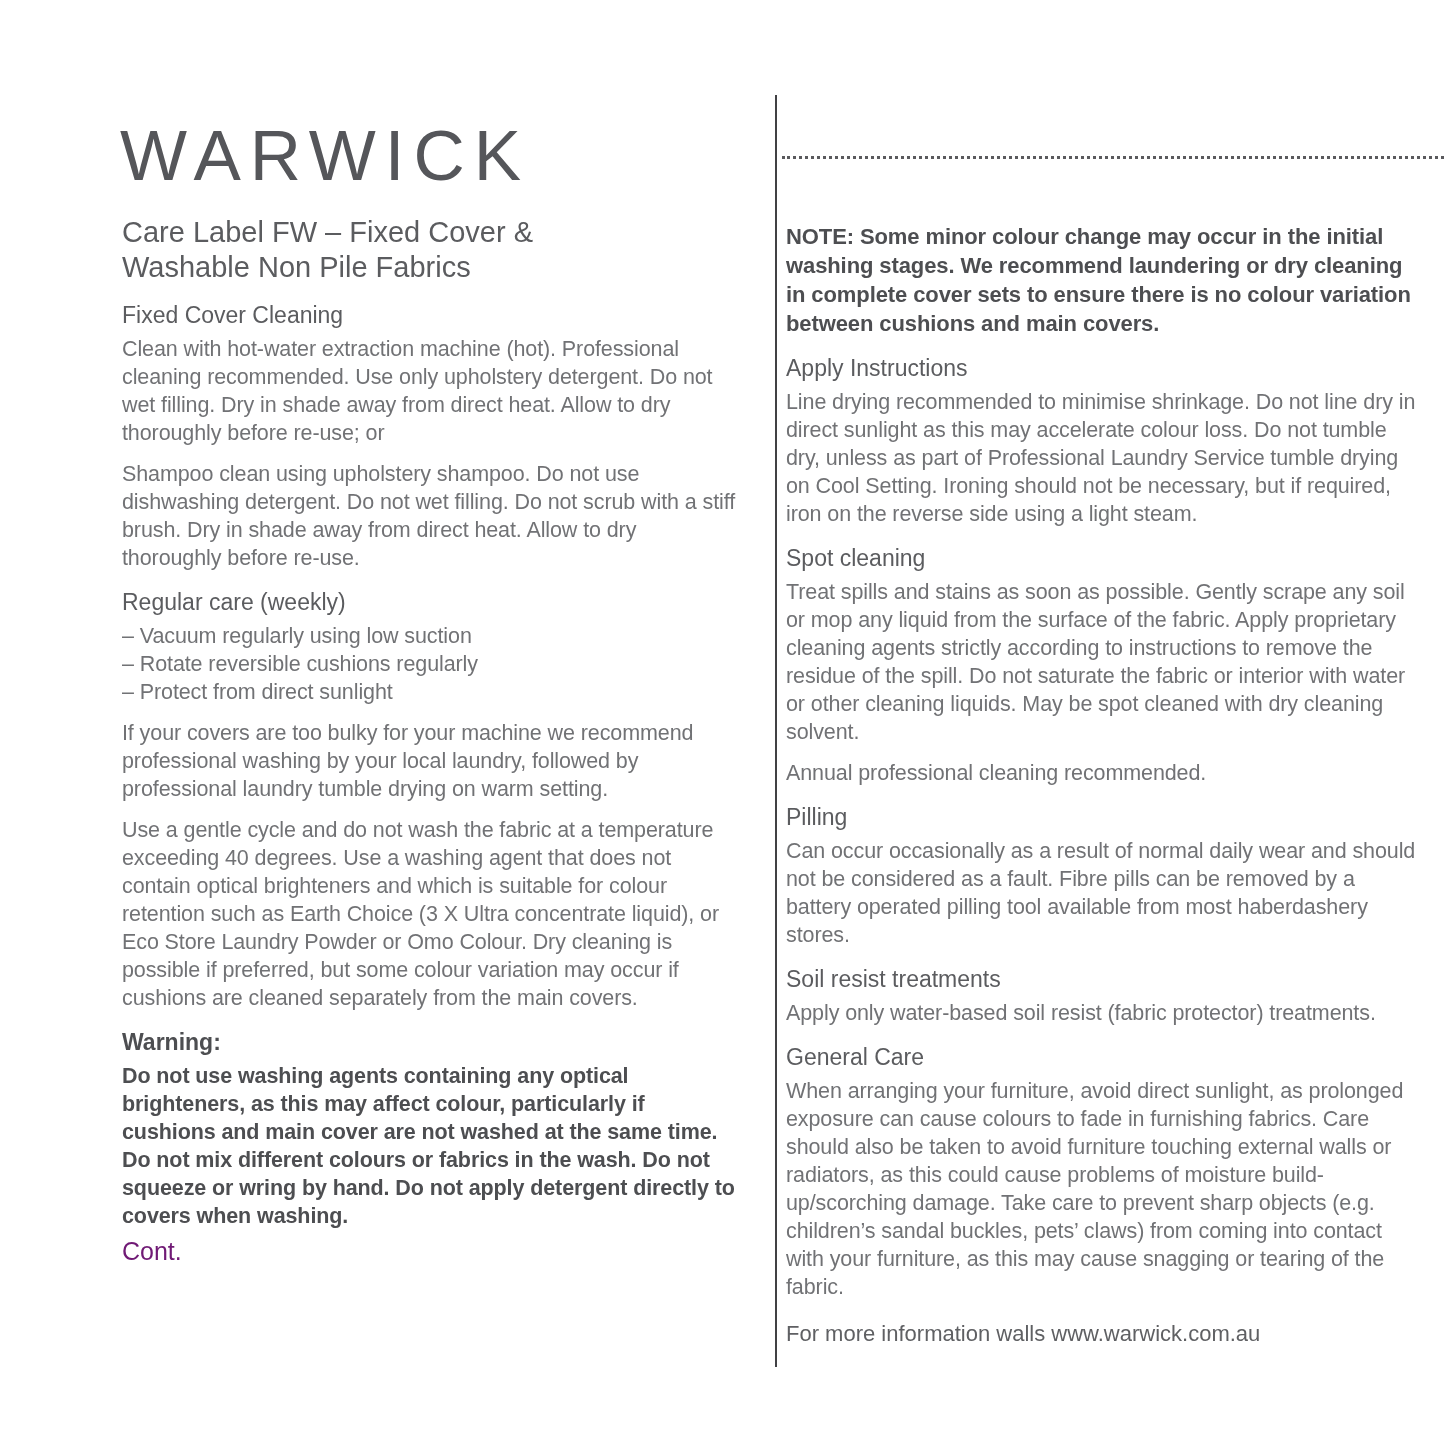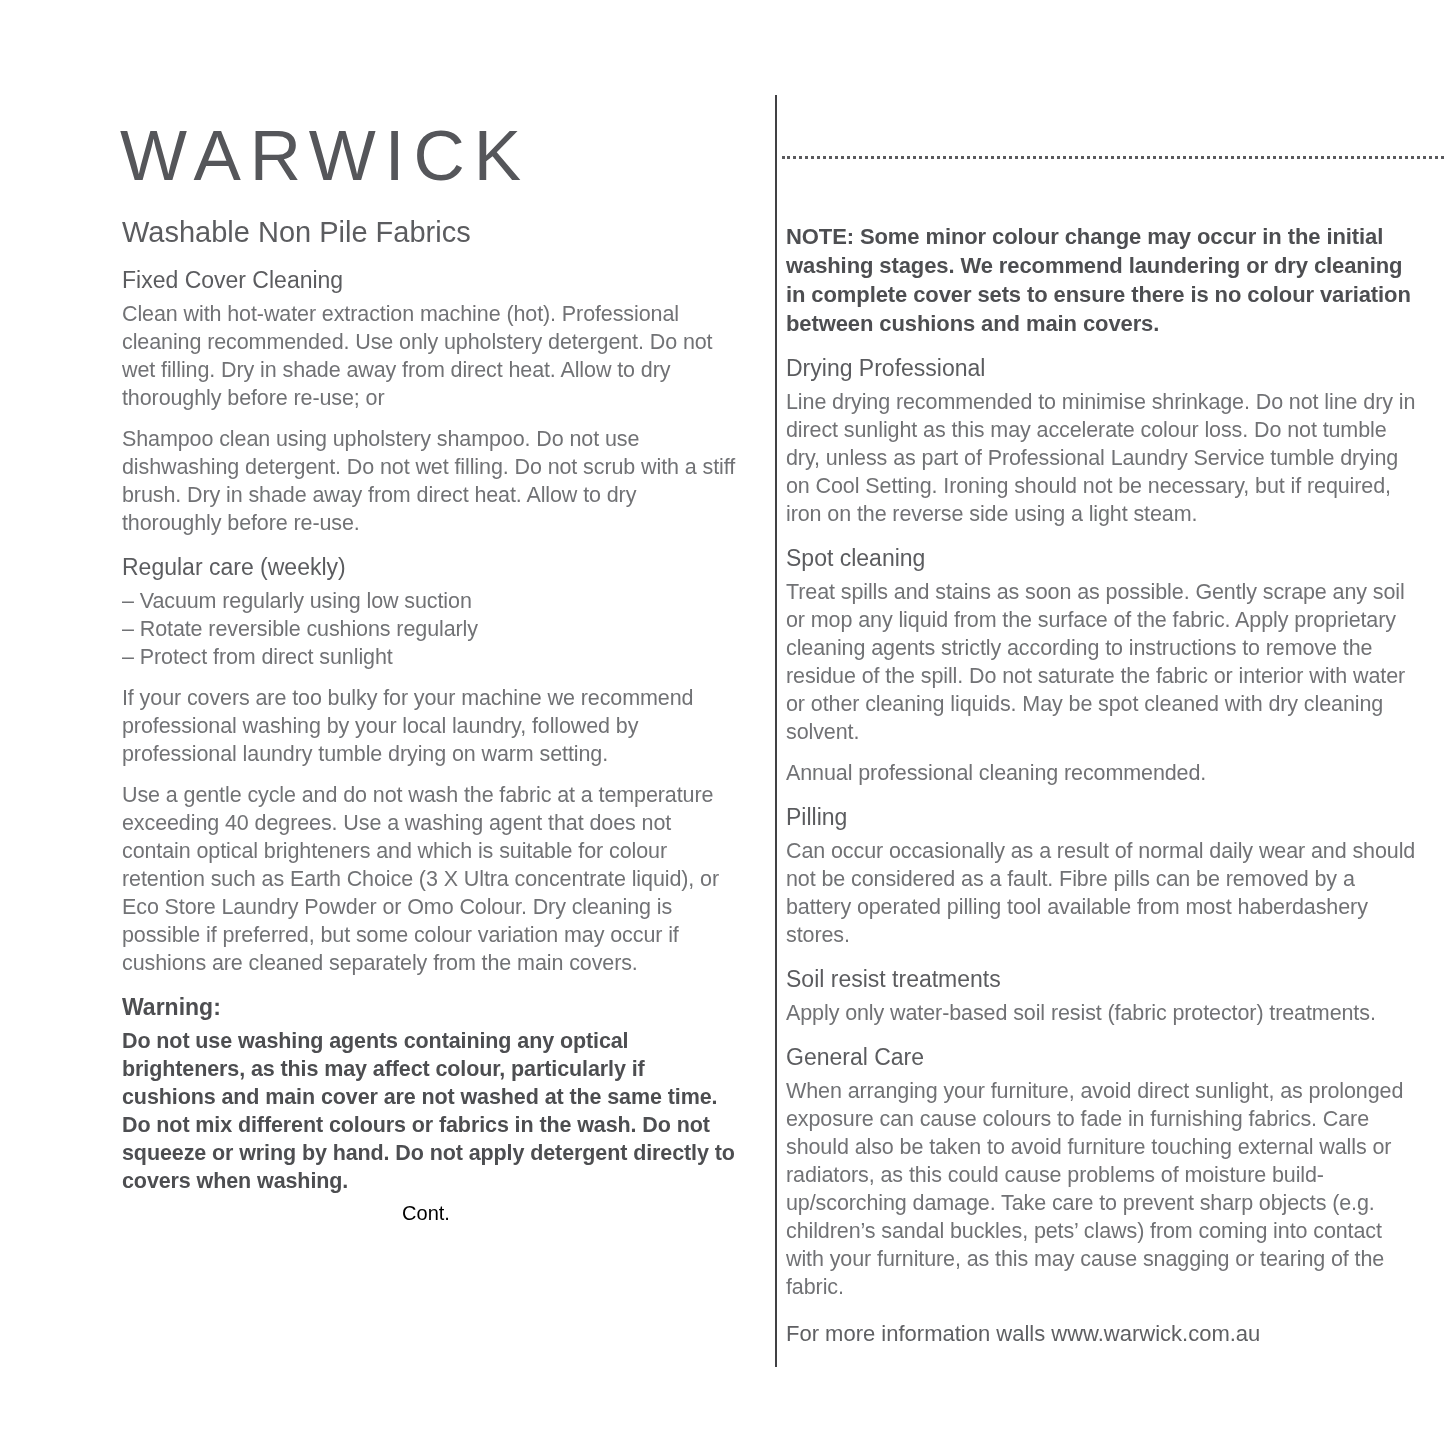--- a/index.html
+++ b/index.html
@@ -92,24 +92,24 @@
     font-size: 22px;
     line-height: 29px;
     font-weight: 700;
     color: #4d4e51;
     letter-spacing: -0.1px;
     margin: 0 0 14px 0;
   }
   .bullets { margin: 0 0 13px 0; }
 
   .cont-label {
-    text-align: center;
+    text-align: left;
     padding-right: 6px;
-    color: #000000;
-    font-size: 20px;
+    color: #701a75;
+    font-size: 25px;
     margin-top: -6px;
   }
 
   .footer-line {
     font-size: 22px;
     line-height: 29px;
     color: #5f6063;
     margin-top: 18px;
   }
 </style>
@@ -119,20 +119,21 @@
 <div class="page">
 
   <div class="v-divider"></div>
   <div class="dotted-rule"></div>
 
   <div class="col-left">
 
     <div class="logo">WARWICK</div>
 
     <div class="doc-title">
+      <span>Care Label FW – Fixed Cover &amp;</span>
       <span>Washable Non Pile Fabrics</span>
     </div>
 
     <section>
       <h2>Fixed Cover Cleaning</h2>
       <p>Clean with hot-water extraction machine (hot). Professional cleaning recommended. Use only upholstery detergent. Do not wet filling. Dry in shade away from direct heat. Allow to dry thoroughly before re-use; or</p>
       <p>Shampoo clean using upholstery shampoo. Do not use dishwashing detergent. Do not wet filling. Do not scrub with a stiff brush. Dry in shade away from direct heat. Allow to dry thoroughly before re-use.</p>
     </section>
 
     <section>
@@ -155,21 +156,21 @@
     </section>
 
     <div class="cont-label">Cont.</div>
   </div>
 
   <div class="col-right">
 
     <p class="note-para">NOTE: Some minor colour change may occur in the initial washing stages. We recommend laundering or dry cleaning in complete cover sets to ensure there is no colour variation between cushions and main covers.</p>
 
     <section>
-      <h2>Drying Professional</h2>
+      <h2>Apply Instructions</h2>
       <p>Line drying recommended to minimise shrinkage. Do not line dry in direct sunlight as this may accelerate colour loss. Do not tumble dry, unless as part of Professional Laundry Service tumble drying on Cool Setting. Ironing should not be necessary, but if required, iron on the reverse side using a light steam.</p>
     </section>
 
     <section>
       <h2>Spot cleaning</h2>
       <p>Treat spills and stains as soon as possible. Gently scrape any soil or mop any liquid from the surface of the fabric. Apply proprietary cleaning agents strictly according to instructions to remove the residue of the spill. Do not saturate the fabric or interior with water or other cleaning liquids. May be spot cleaned with dry cleaning solvent.</p>
       <p>Annual professional cleaning recommended.</p>
     </section>
 
     <section>

